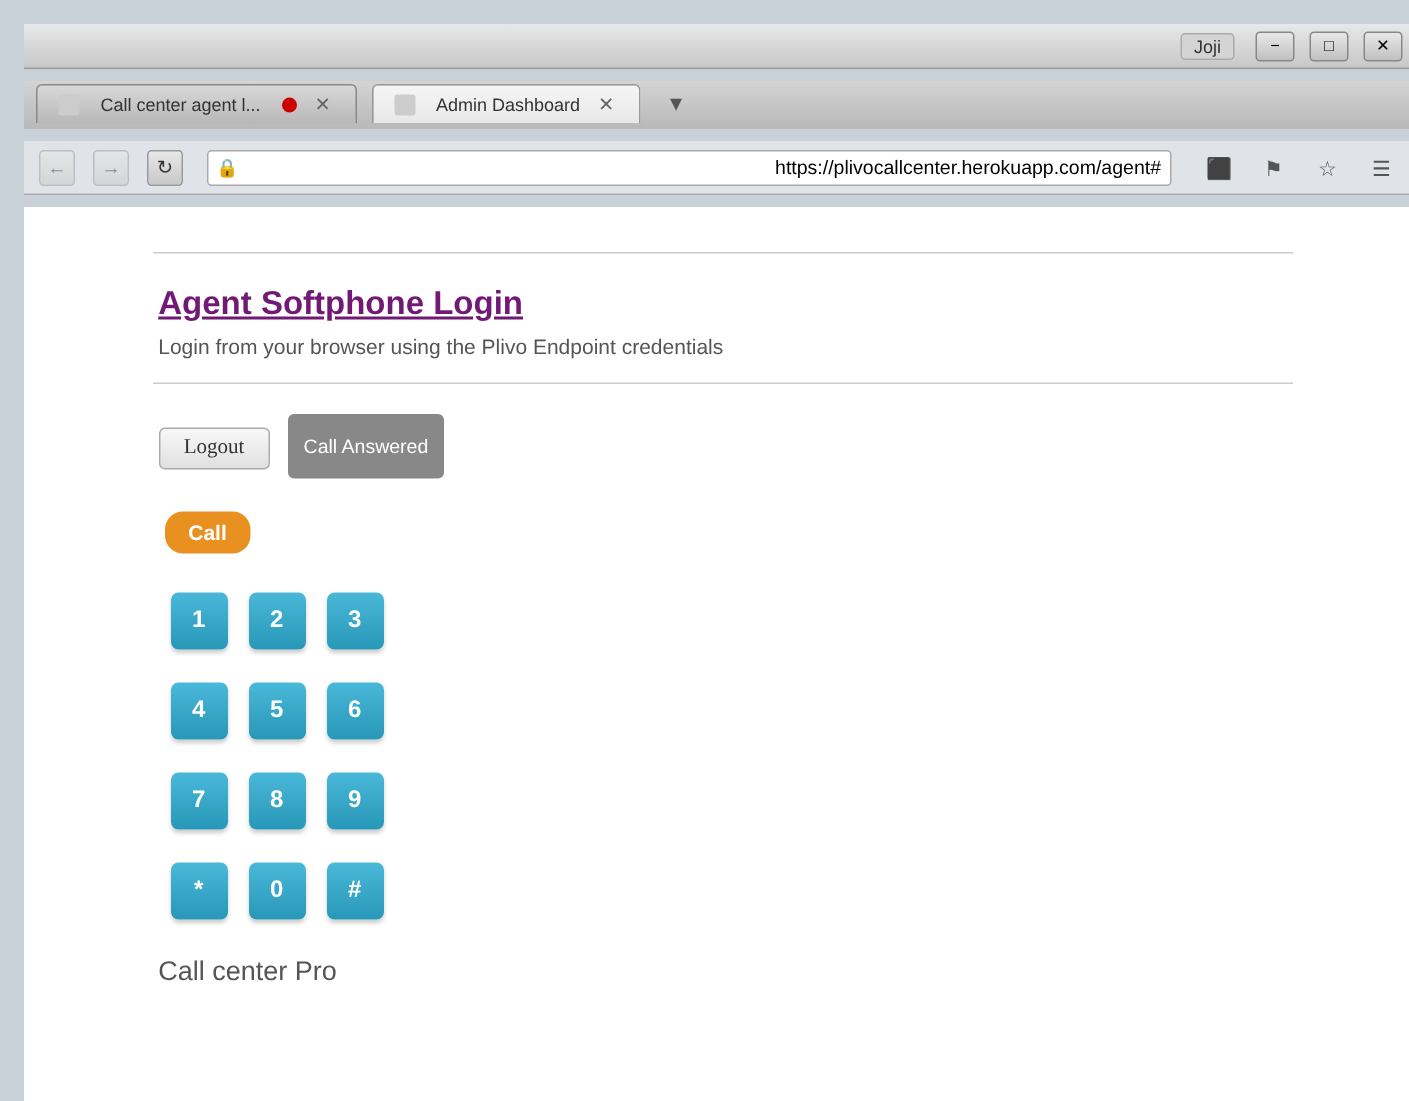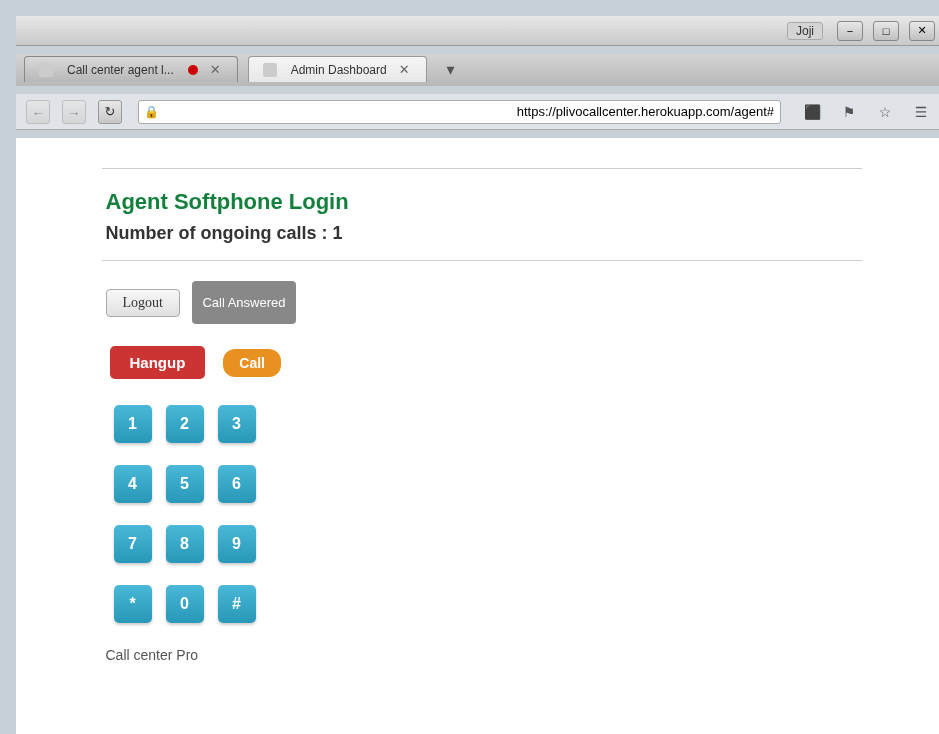--- a/index.html
+++ b/index.html
@@ -210,22 +210,23 @@
 
     .divider {
       border: none;
       border-top: 1px solid #ccc;
       margin: 10px 0 20px 0;
     }
 
     .page-title {
       font-size: 22px;
       font-weight: bold;
-      color: #15803d;
+      color: #701a75;
       margin-bottom: 8px;
+      text-decoration: underline;
     }
 
     .page-subtitle {
       font-size: 14px;
       color: #555;
       margin-bottom: 14px;
     }
 
     .ongoing-calls {
       font-size: 18px;
@@ -313,21 +314,21 @@
       font-size: 16px;
       font-weight: bold;
       cursor: pointer;
       display: flex;
       align-items: center;
       justify-content: center;
       box-shadow: 0 2px 3px rgba(0,0,0,0.2);
     }
 
     .footer-text {
-      font-size: 14px;
+      font-size: 18px;
       color: #555;
       margin-top: 8px;
     }
   </style>
 </head>
 <body>
 
 <div class="window-chrome">
 
   <div class="title-bar">
@@ -368,30 +369,29 @@
       <div class="toolbar-icon-btn">☆</div>
       <div class="toolbar-icon-btn">☰</div>
     </div>
   </div>
 
   <div class="page-content">
     <div class="page-inner">
       <hr class="divider">
 
       <div class="page-title">Agent Softphone Login</div>
-      <div class="ongoing-calls">Number of ongoing calls : 1</div>
+      <div class="page-subtitle">Login from your browser using the Plivo Endpoint credentials</div>
 
       <hr class="divider2">
 
       <button class="logout-btn">Logout</button>
 
       <div class="call-answered-badge">Call Answered</div>
 
       <div class="call-controls">
-        <button class="hangup-btn">Hangup</button>
         <button class="mute-btn">Call</button>
       </div>
 
       <div class="dialpad" id="dialpad-container">
       <div class="dialpad-row">
             <button class="dialpad-key">1</button>
             <button class="dialpad-key">2</button>
             <button class="dialpad-key">3</button>
           </div>
           <div class="dialpad-row">

